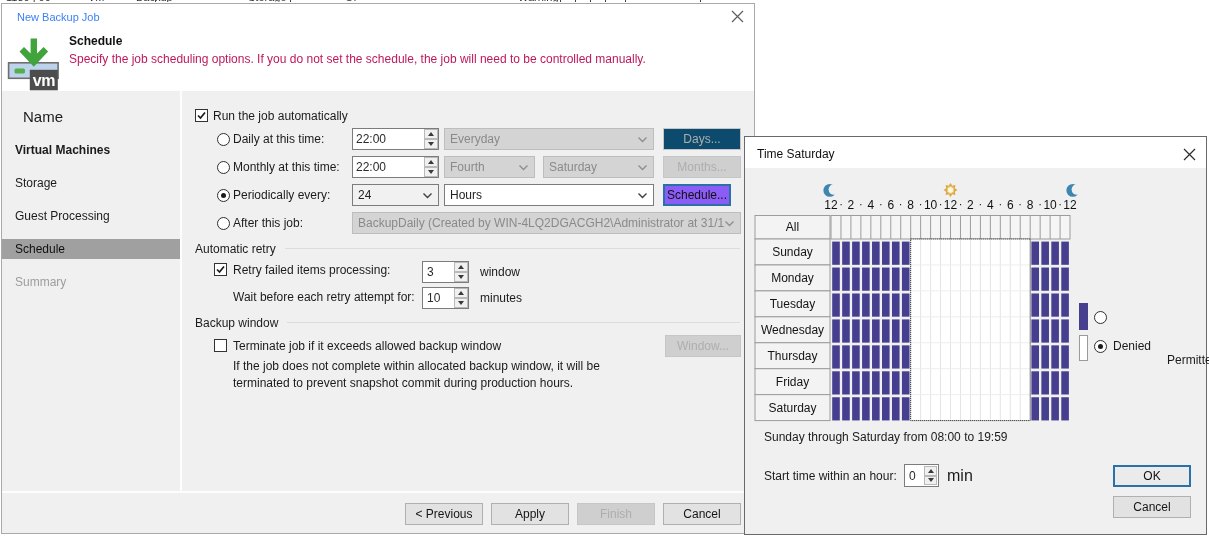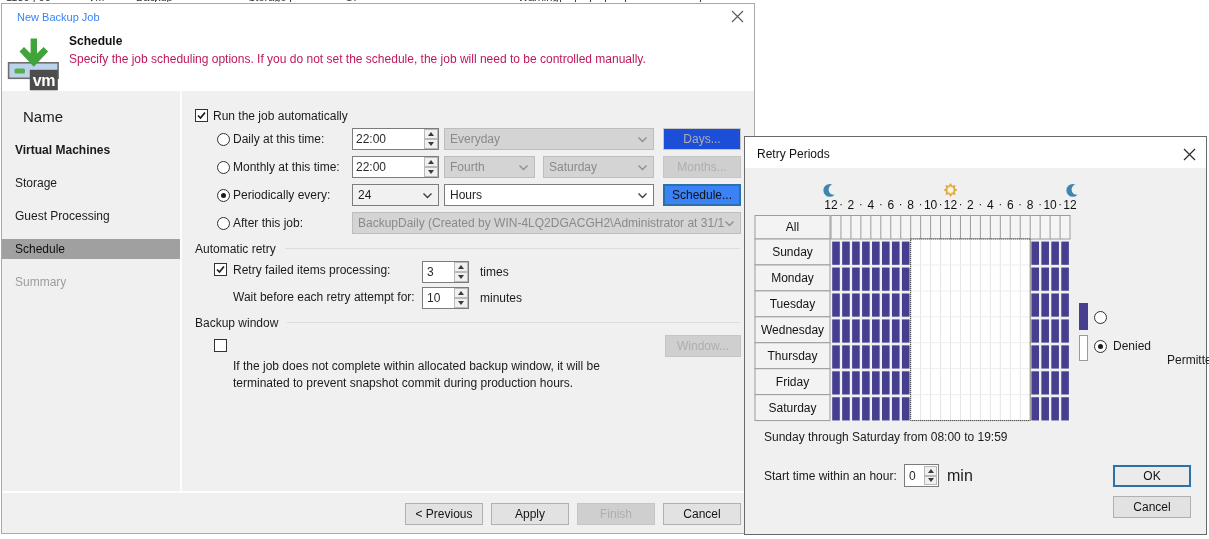--- a/index.html
+++ b/index.html
@@ -63,21 +63,21 @@
       <polygon points="3,0 6,4 0,4" fill="#3a3a3a"></polygon>
     </svg>
 <svg width="6" height="4" style="position:absolute;left:428.0px;top:142.0px">
       <polygon points="0,0 6,0 3,4" fill="#3a3a3a"></polygon>
     </svg>
 <div style="position:absolute;left:444px;top:128px;width:210px;height:22px;background:#d4d4d4;border:1px solid #bdbdbd;box-sizing:border-box;overflow:hidden"></div>
 <div style="position:absolute;left:450px;top:131.0px;font-size:12px;line-height:16px;color:#8a8a8a;font-weight:normal;white-space:nowrap;max-width:188px;overflow:hidden">Everyday</div>
 <svg width="10" height="6" style="position:absolute;left:638px;top:136.5px">
       <polyline points="0.5,0.5 4.5,4.5 8.5,0.5" fill="none" stroke="#8f8f8f" stroke-width="1.4"></polyline>
     </svg>
-<div style="position:absolute;left:663px;top:128px;width:78px;height:22px;background:#1d4ed8;border:1px solid #c6c6c6;box-sizing:border-box;display:flex;align-items:center;justify-content:center;font-size:12px;color:#aeaeae">Days...</div>
+<div style="position:absolute;left:663px;top:128px;width:78px;height:22px;background:#0c4a6e;border:1px solid #c6c6c6;box-sizing:border-box;display:flex;align-items:center;justify-content:center;font-size:12px;color:#aeaeae">Days...</div>
 <div style="position:absolute;left:352px;top:156px;width:87px;height:22px;background:#fff;border:1px solid #7c7c7c;box-sizing:border-box"></div>
 <div style="position:absolute;left:356px;top:159.0px;font-size:12px;line-height:16px;color:#2a2a2a;font-weight:normal;white-space:nowrap;">22:00</div>
 <div style="position:absolute;left:424px;top:157px;width:14px;height:10.0px;background:#f0f0f0;border:1px solid #b9b9b9;box-sizing:border-box"></div>
 <div style="position:absolute;left:424px;top:167.0px;width:14px;height:10.0px;background:#f0f0f0;border:1px solid #b9b9b9;box-sizing:border-box"></div>
 <svg width="6" height="4" style="position:absolute;left:428.0px;top:160.0px">
       <polygon points="3,0 6,4 0,4" fill="#3a3a3a"></polygon>
     </svg>
 <svg width="6" height="4" style="position:absolute;left:428.0px;top:170.0px">
       <polygon points="0,0 6,0 3,4" fill="#3a3a3a"></polygon>
     </svg>
@@ -95,21 +95,21 @@
 <div style="position:absolute;left:352px;top:184px;width:87px;height:22px;background:#f1f1f1;border:1px solid #7c7c7c;box-sizing:border-box;overflow:hidden"></div>
 <div style="position:absolute;left:358px;top:187.0px;font-size:12px;line-height:16px;color:#222;font-weight:normal;white-space:nowrap;max-width:65px;overflow:hidden">24</div>
 <svg width="10" height="6" style="position:absolute;left:423px;top:192.5px">
       <polyline points="0.5,0.5 4.5,4.5 8.5,0.5" fill="none" stroke="#404040" stroke-width="1.4"></polyline>
     </svg>
 <div style="position:absolute;left:444px;top:184px;width:210px;height:22px;background:#fff;border:1px solid #7c7c7c;box-sizing:border-box;overflow:hidden"></div>
 <div style="position:absolute;left:450px;top:187.0px;font-size:12px;line-height:16px;color:#222;font-weight:normal;white-space:nowrap;max-width:188px;overflow:hidden">Hours</div>
 <svg width="10" height="6" style="position:absolute;left:638px;top:192.5px">
       <polyline points="0.5,0.5 4.5,4.5 8.5,0.5" fill="none" stroke="#404040" stroke-width="1.4"></polyline>
     </svg>
-<div style="position:absolute;left:663px;top:184px;width:78px;height:22px;background:#3b82f6;border:2px solid #2a70a9;box-sizing:border-box;display:flex;align-items:center;justify-content:center;font-size:12px;color:#111">Schedule...</div>
+<div style="position:absolute;left:663px;top:184px;width:68px;height:22px;background:#8b5cf6;border:2px solid #2a70a9;box-sizing:border-box;display:flex;align-items:center;justify-content:center;font-size:12px;color:#111">Schedule...</div>
 <div style="position:absolute;left:352px;top:212px;width:389px;height:22px;background:#d4d4d4;border:1px solid #bdbdbd;box-sizing:border-box;overflow:hidden"></div>
 <div style="position:absolute;left:358px;top:215.0px;font-size:12px;line-height:16px;color:#8a8a8a;font-weight:normal;white-space:nowrap;max-width:367px;overflow:hidden">BackupDaily (Created by WIN-4LQ2DGACGH2\Administrator at 31/12</div>
 <svg width="10" height="6" style="position:absolute;left:725px;top:220.5px">
       <polyline points="0.5,0.5 4.5,4.5 8.5,0.5" fill="none" stroke="#8f8f8f" stroke-width="1.4"></polyline>
     </svg>
 <div style="position:absolute;left:195px;top:241px;font-size:12px;line-height:16px;color:#1b1b1b;font-weight:normal;white-space:nowrap;">Automatic retry</div>
 <div style="position:absolute;left:285px;top:248px;width:455px;height:1px;background:#dcdcdc"></div>
 <div style="position:absolute;left:214px;top:263px;width:13px;height:13px;background:#fff;border:1px solid #333;box-sizing:border-box">
       <svg width="13" height="13" style="position:absolute;left:-1px;top:-1px">
         <polyline points="3,6.5 5.5,9 10,3.5" fill="none" stroke="#1c1c1c" stroke-width="1.7"></polyline>
@@ -119,46 +119,47 @@
 <div style="position:absolute;left:422px;top:261px;width:47px;height:22px;background:#fff;border:1px solid #7c7c7c;box-sizing:border-box"></div>
 <div style="position:absolute;left:427px;top:264px;font-size:12px;line-height:16px;color:#2a2a2a;font-weight:normal;white-space:nowrap;">3</div>
 <div style="position:absolute;left:454px;top:262px;width:14px;height:10.0px;background:#f0f0f0;border:1px solid #b9b9b9;box-sizing:border-box"></div>
 <div style="position:absolute;left:454px;top:272.0px;width:14px;height:10.0px;background:#f0f0f0;border:1px solid #b9b9b9;box-sizing:border-box"></div>
 <svg width="6" height="4" style="position:absolute;left:458.0px;top:265.0px">
       <polygon points="3,0 6,4 0,4" fill="#3a3a3a"></polygon>
     </svg>
 <svg width="6" height="4" style="position:absolute;left:458.0px;top:275.0px">
       <polygon points="0,0 6,0 3,4" fill="#3a3a3a"></polygon>
     </svg>
-<div style="position:absolute;left:480px;top:264px;font-size:12px;line-height:16px;color:#1b1b1b;font-weight:normal;white-space:nowrap;">times</div>
+<div style="position:absolute;left:480px;top:264px;font-size:12px;line-height:16px;color:#1b1b1b;font-weight:normal;white-space:nowrap;">window</div>
 <div style="position:absolute;left:233px;top:289px;font-size:12px;line-height:16px;color:#1b1b1b;font-weight:normal;white-space:nowrap;">Wait before each retry attempt for:</div>
 <div style="position:absolute;left:422px;top:287px;width:47px;height:22px;background:#fff;border:1px solid #7c7c7c;box-sizing:border-box"></div>
 <div style="position:absolute;left:427px;top:290px;font-size:12px;line-height:16px;color:#2a2a2a;font-weight:normal;white-space:nowrap;">10</div>
 <div style="position:absolute;left:454px;top:288px;width:14px;height:10.0px;background:#f0f0f0;border:1px solid #b9b9b9;box-sizing:border-box"></div>
 <div style="position:absolute;left:454px;top:298.0px;width:14px;height:10.0px;background:#f0f0f0;border:1px solid #b9b9b9;box-sizing:border-box"></div>
 <svg width="6" height="4" style="position:absolute;left:458.0px;top:291.0px">
       <polygon points="3,0 6,4 0,4" fill="#3a3a3a"></polygon>
     </svg>
 <svg width="6" height="4" style="position:absolute;left:458.0px;top:301.0px">
       <polygon points="0,0 6,0 3,4" fill="#3a3a3a"></polygon>
     </svg>
 <div style="position:absolute;left:480px;top:290px;font-size:12px;line-height:16px;color:#1b1b1b;font-weight:normal;white-space:nowrap;">minutes</div>
 <div style="position:absolute;left:195px;top:315px;font-size:12px;line-height:16px;color:#1b1b1b;font-weight:normal;white-space:nowrap;">Backup window</div>
 <div style="position:absolute;left:287px;top:322px;width:453px;height:1px;background:#dcdcdc"></div>
 <div style="position:absolute;left:214px;top:339px;width:13px;height:13px;background:#fff;border:1px solid #333;box-sizing:border-box"></div>
+<div style="position:absolute;left:233px;top:338px;font-size:12px;line-height:16px;color:#1b1b1b;font-weight:normal;white-space:nowrap;">Terminate job if it exceeds allowed backup window</div>
 <div style="position:absolute;left:665px;top:335px;width:76px;height:22px;background:#cfcfcf;border:1px solid #c6c6c6;box-sizing:border-box;display:flex;align-items:center;justify-content:center;font-size:12px;color:#aeaeae">Window...</div>
 <div style="position:absolute;left:233px;top:375px;font-size:12px;line-height:16px;color:#1b1b1b;font-weight:normal;white-space:nowrap;">terminated to prevent snapshot commit during production hours.</div>
 <div style="position:absolute;left:233px;top:358px;font-size:12px;line-height:16px;color:#1b1b1b;font-weight:normal;white-space:nowrap;">If the job does not complete within allocated backup window, it will be</div>
 <div style="position:absolute;left:405px;top:503px;width:78px;height:22px;background:#e2e2e2;border:1px solid #b0b0b0;box-sizing:border-box;display:flex;align-items:center;justify-content:center;font-size:12px;color:#151515">&lt; Previous</div>
 <div style="position:absolute;left:491px;top:503px;width:78px;height:22px;background:#e2e2e2;border:1px solid #b0b0b0;box-sizing:border-box;display:flex;align-items:center;justify-content:center;font-size:12px;color:#151515">Apply</div>
 <div style="position:absolute;left:577px;top:503px;width:78px;height:22px;background:#cfcfcf;border:1px solid #c6c6c6;box-sizing:border-box;display:flex;align-items:center;justify-content:center;font-size:12px;color:#aeaeae">Finish</div>
 <div style="position:absolute;left:663px;top:503px;width:78px;height:22px;background:#e2e2e2;border:1px solid #b0b0b0;box-sizing:border-box;display:flex;align-items:center;justify-content:center;font-size:12px;color:#151515">Cancel</div>
 <div style="position:absolute;left:744px;top:136px;width:463px;height:399px;background:#f0f0f0;border:1px solid #696969;box-sizing:border-box"></div>
 <div style="position:absolute;left:745px;top:137px;width:461px;height:31px;background:#fff"></div>
-<div style="position:absolute;left:757px;top:146px;font-size:12px;line-height:16px;color:#111;font-weight:normal;white-space:nowrap;">Retry Periods</div>
+<div style="position:absolute;left:757px;top:146px;font-size:12px;line-height:16px;color:#111;font-weight:normal;white-space:nowrap;">Time Saturday</div>
 <svg width="14" height="14" style="position:absolute;left:1183px;top:148px">
       <path d="M1 1 L12 12 M12 1 L1 12" stroke="#2a2a2a" stroke-width="1.2"></path>
     </svg>
 <svg width="330" height="248" style="position:absolute;left:752px;top:178px" font-family="Liberation Sans,sans-serif">
       <circle cx="77.79999999999995" cy="12.400000000000006" r="6.4" fill="#3e86b0"></circle>
       <circle cx="81.89999999999995" cy="11.400000000000006" r="5.3" fill="#f0f0f0"></circle>
       <circle cx="320.79999999999995" cy="12.400000000000006" r="6.4" fill="#3e86b0"></circle>
       <circle cx="324.9" cy="11.400000000000006" r="5.3" fill="#f0f0f0"></circle>
       <polygon points="198.50,5.00 200.26,7.75 203.45,7.05 202.75,10.24 205.50,12.00 202.75,13.76 203.45,16.95 200.26,16.25 198.50,19.00 196.74,16.25 193.55,16.95 194.25,13.76 191.50,12.00 194.25,10.24 193.55,7.05 196.74,7.75" fill="#dca63f"></polygon>
       <circle cx="198.5" cy="12.0" r="3.4" fill="#fdf6db" stroke="#e8c475" stroke-width="1"></circle>

